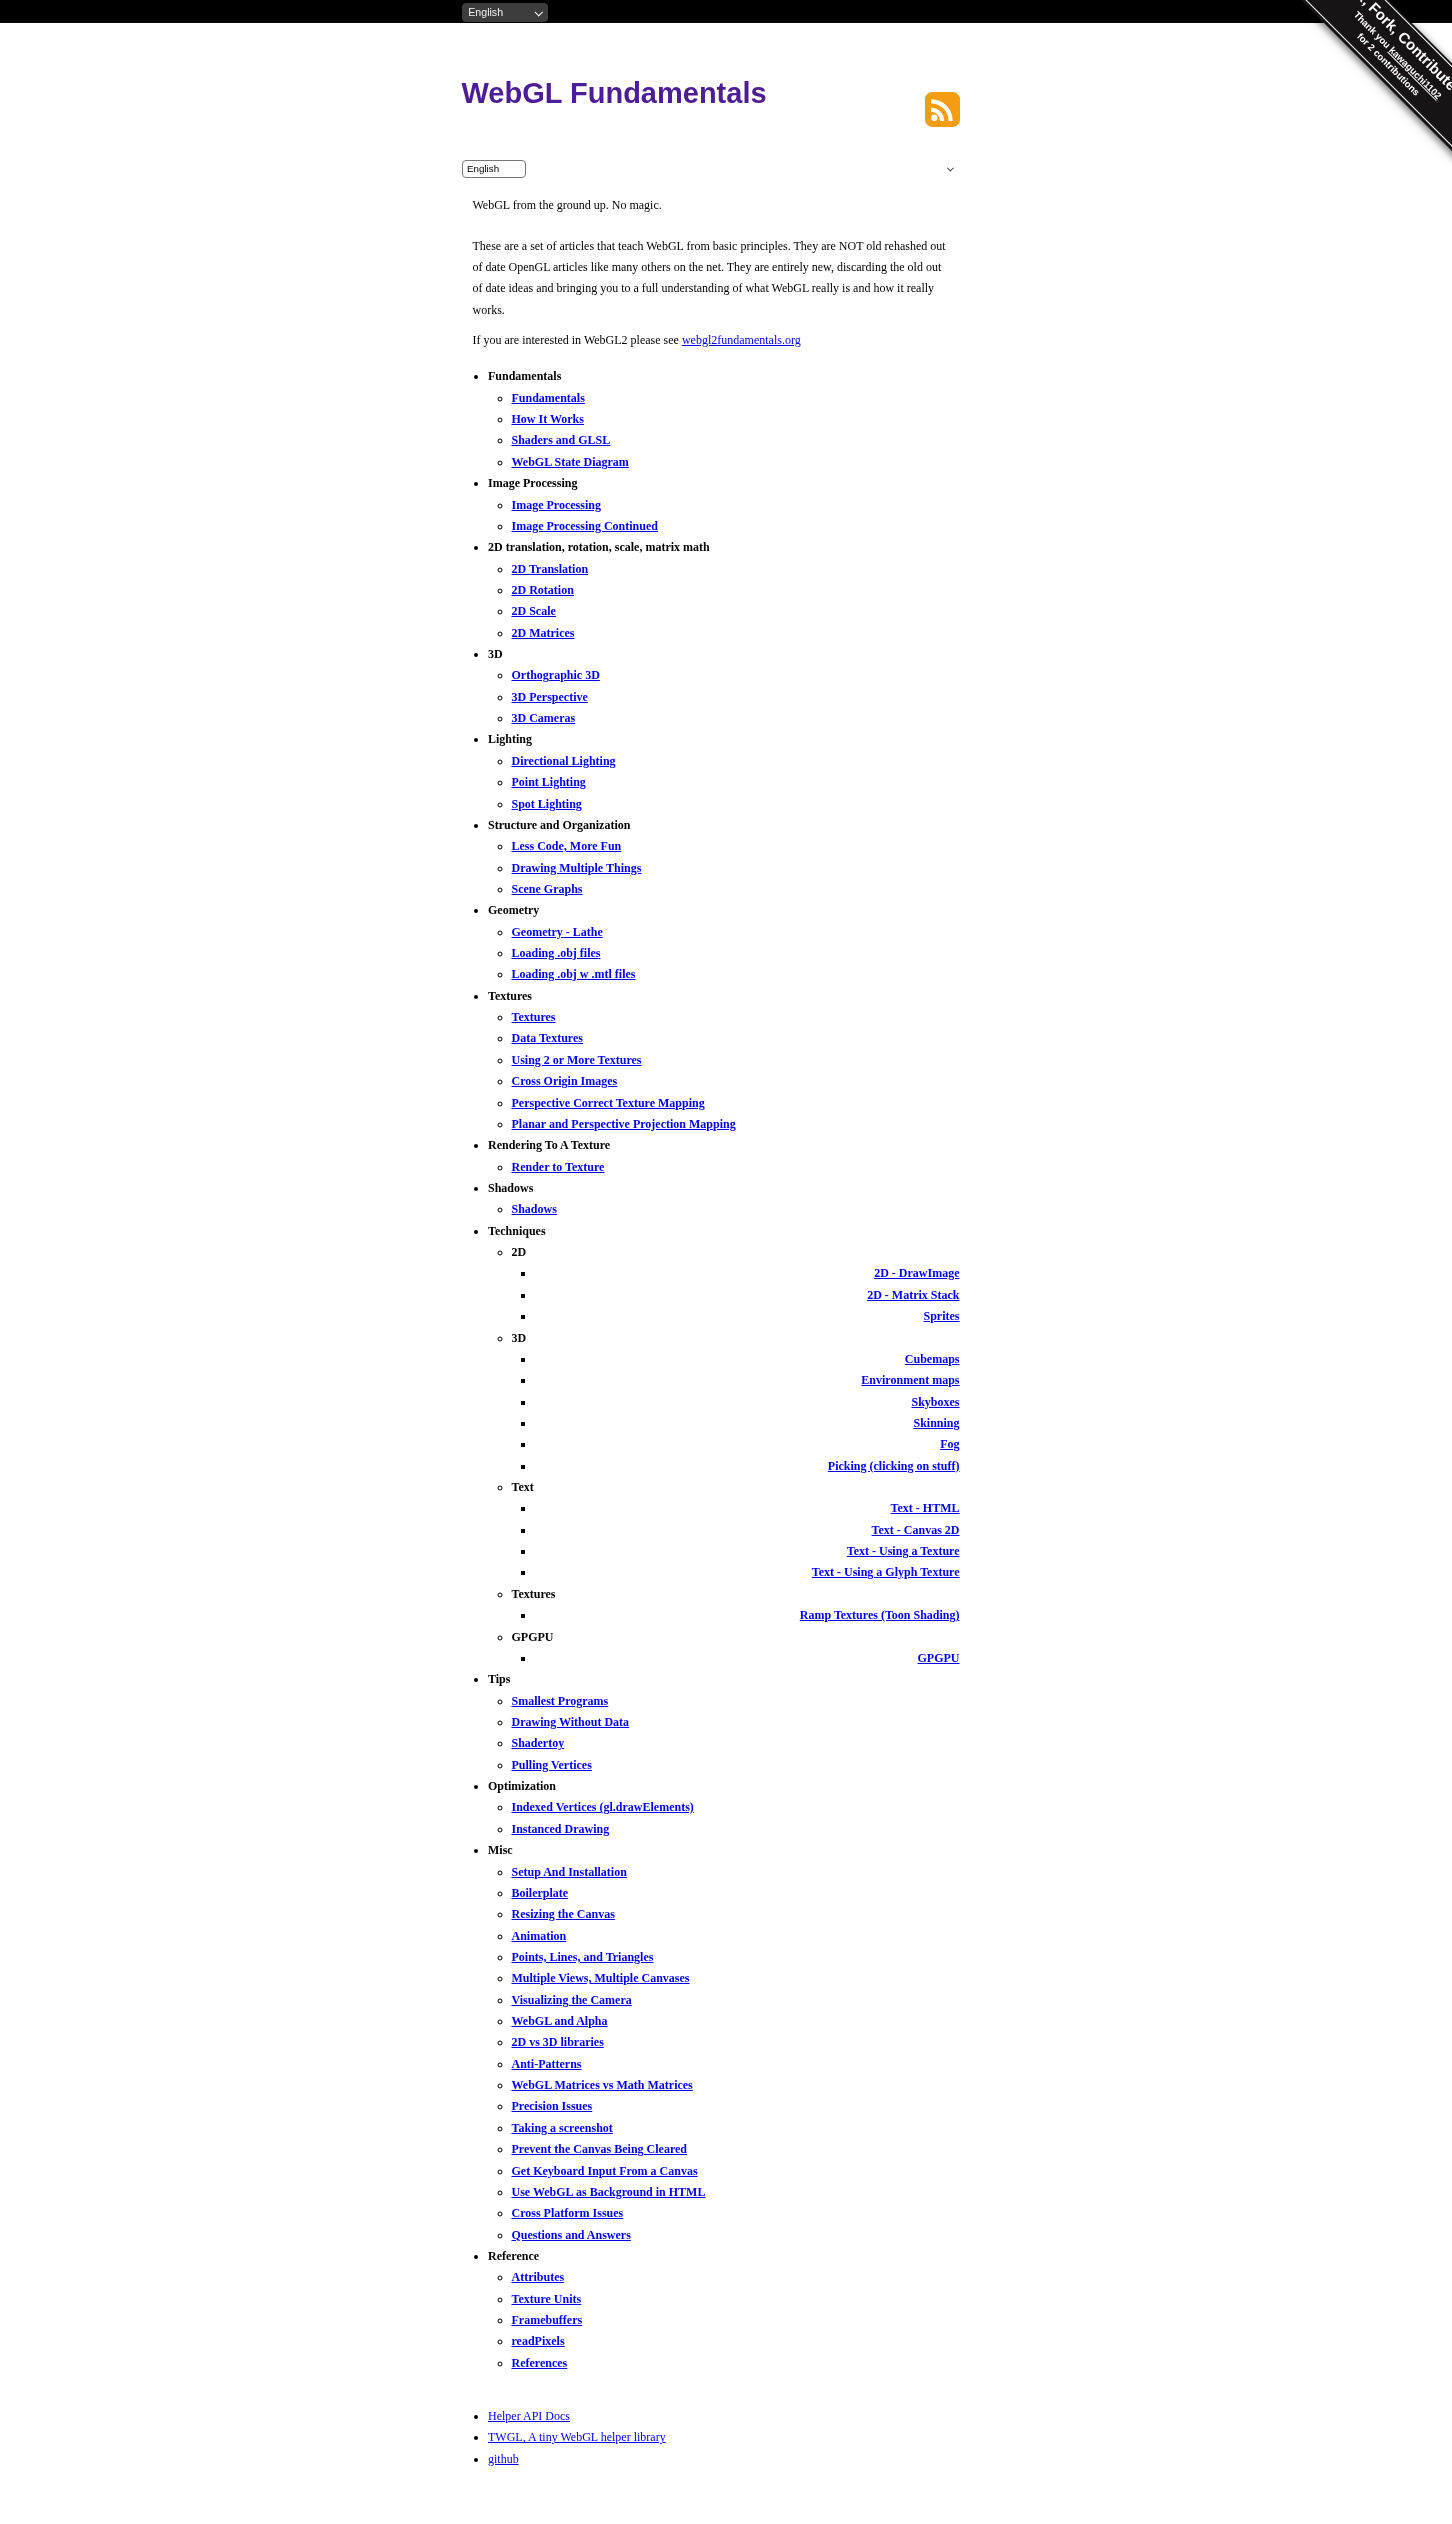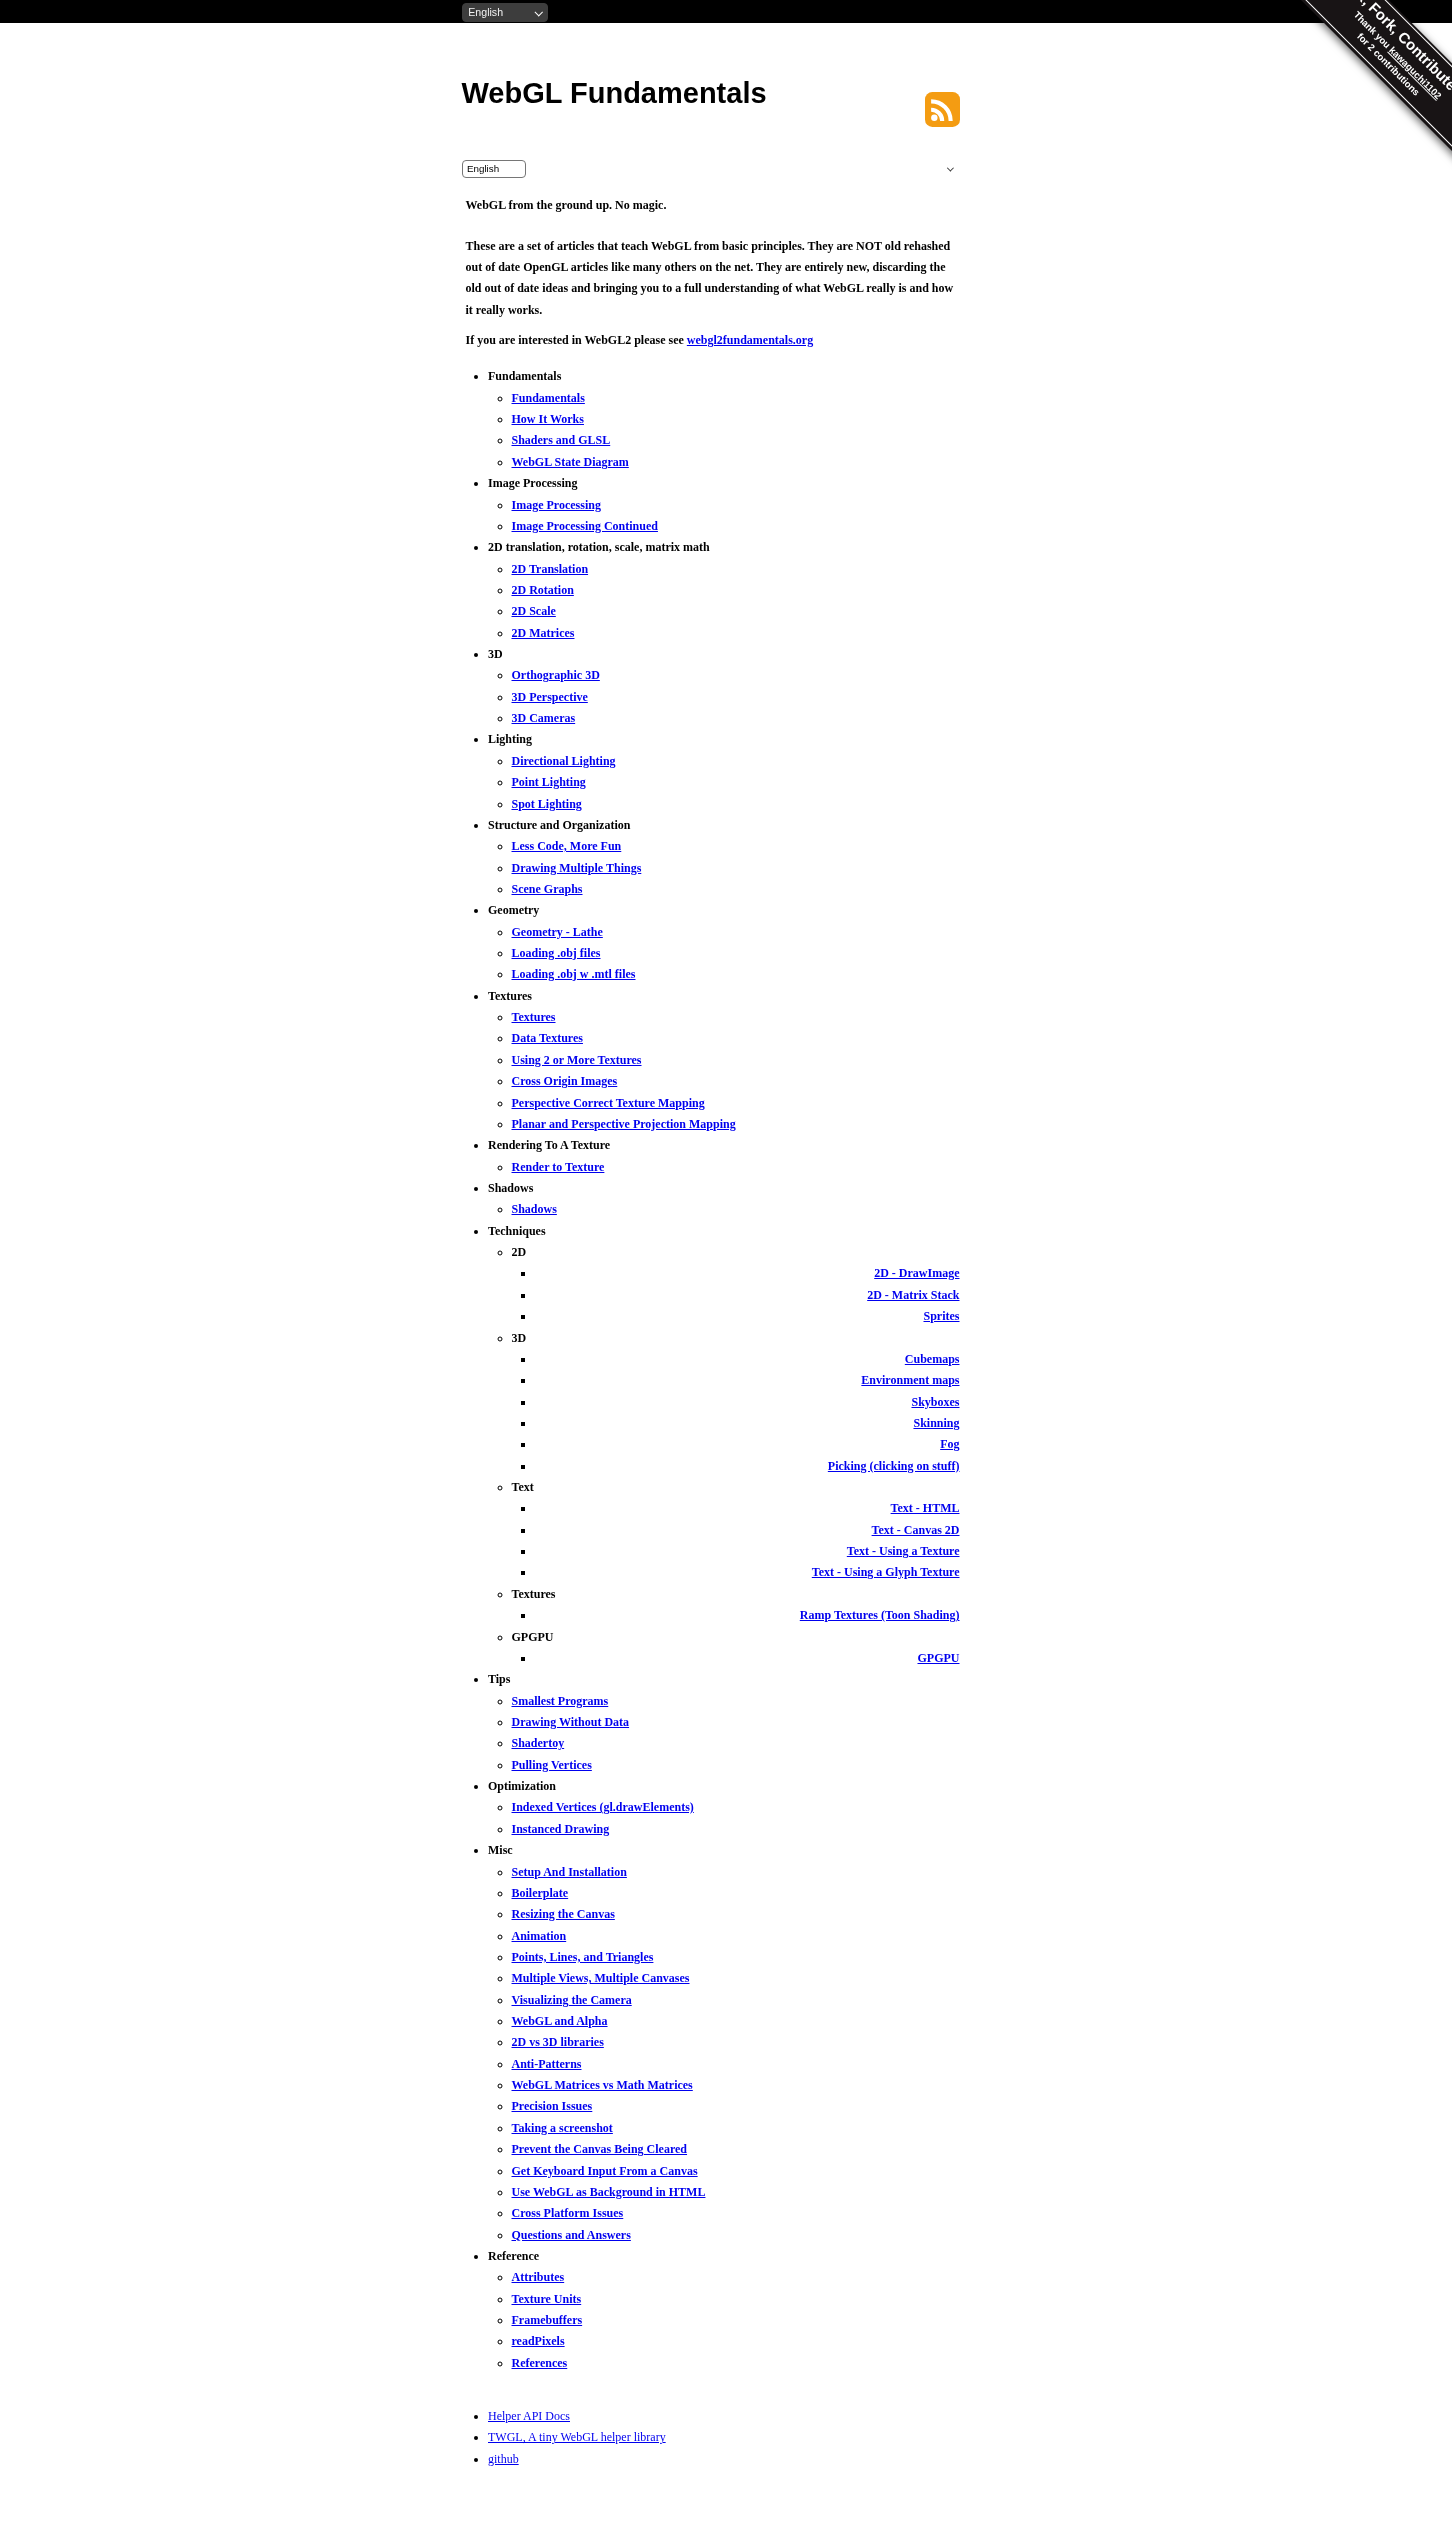--- a/index.html
+++ b/index.html
@@ -35,24 +35,24 @@
     box-shadow:0 2.3px 9px rgba(0,0,0,.6); text-align:center; pointer-events:auto; cursor:pointer;
   }
   .ribbon-inner { border-top:0.8px solid #fff; border-bottom:0.8px solid #fff; padding:3px 0 5.3px; }
   .r1 { font:bold 15px/1.3 "Liberation Sans", sans-serif; color:#fff; white-space:nowrap; }
   .r1 svg { vertical-align:-3px; margin-left:6px; }
   .r2 { font:bold 9.5px/1.35 "Liberation Sans", sans-serif; color:#fff; margin-top:0.8px; }
   .r2 a { color:#fff; text-decoration:underline; }
   
   .container { width:530px; margin:0 auto; box-sizing:border-box; padding:51px 32px 45px 0; }
   .header { position:relative; }
-  h1 { margin:0; font:bold 29px/1.35 "Liberation Sans", sans-serif; color:#000000; }
+  h1 { margin:0; font:bold 29px/1.35 "Liberation Sans", sans-serif; color:#4c1d95; }
   .rss { position:absolute; top:18px; right:0; width:35px; height:35px; display:block; }
   .lang2 { display:block; margin-top:45px; }
-  p { margin:15px 4px 0;font-weight:bold; }
+  p { margin:15px 11px 0; }
   p.p2 { margin-top:19.7px; }
   p.p3 { margin-top:9px; }
   a { color:#0000EE; text-decoration:underline; }
   
   ul { margin:0; padding-left:23.5px; }
   #toc, #footer-links { padding-left:26.5px; list-style:disc; }
   #toc { margin-top:15px;font-weight:bold; }
   #toc ul { list-style:circle; }
   #toc ul ul { list-style:square;text-align:right; }
   #footer-links { margin-top:32px; }

